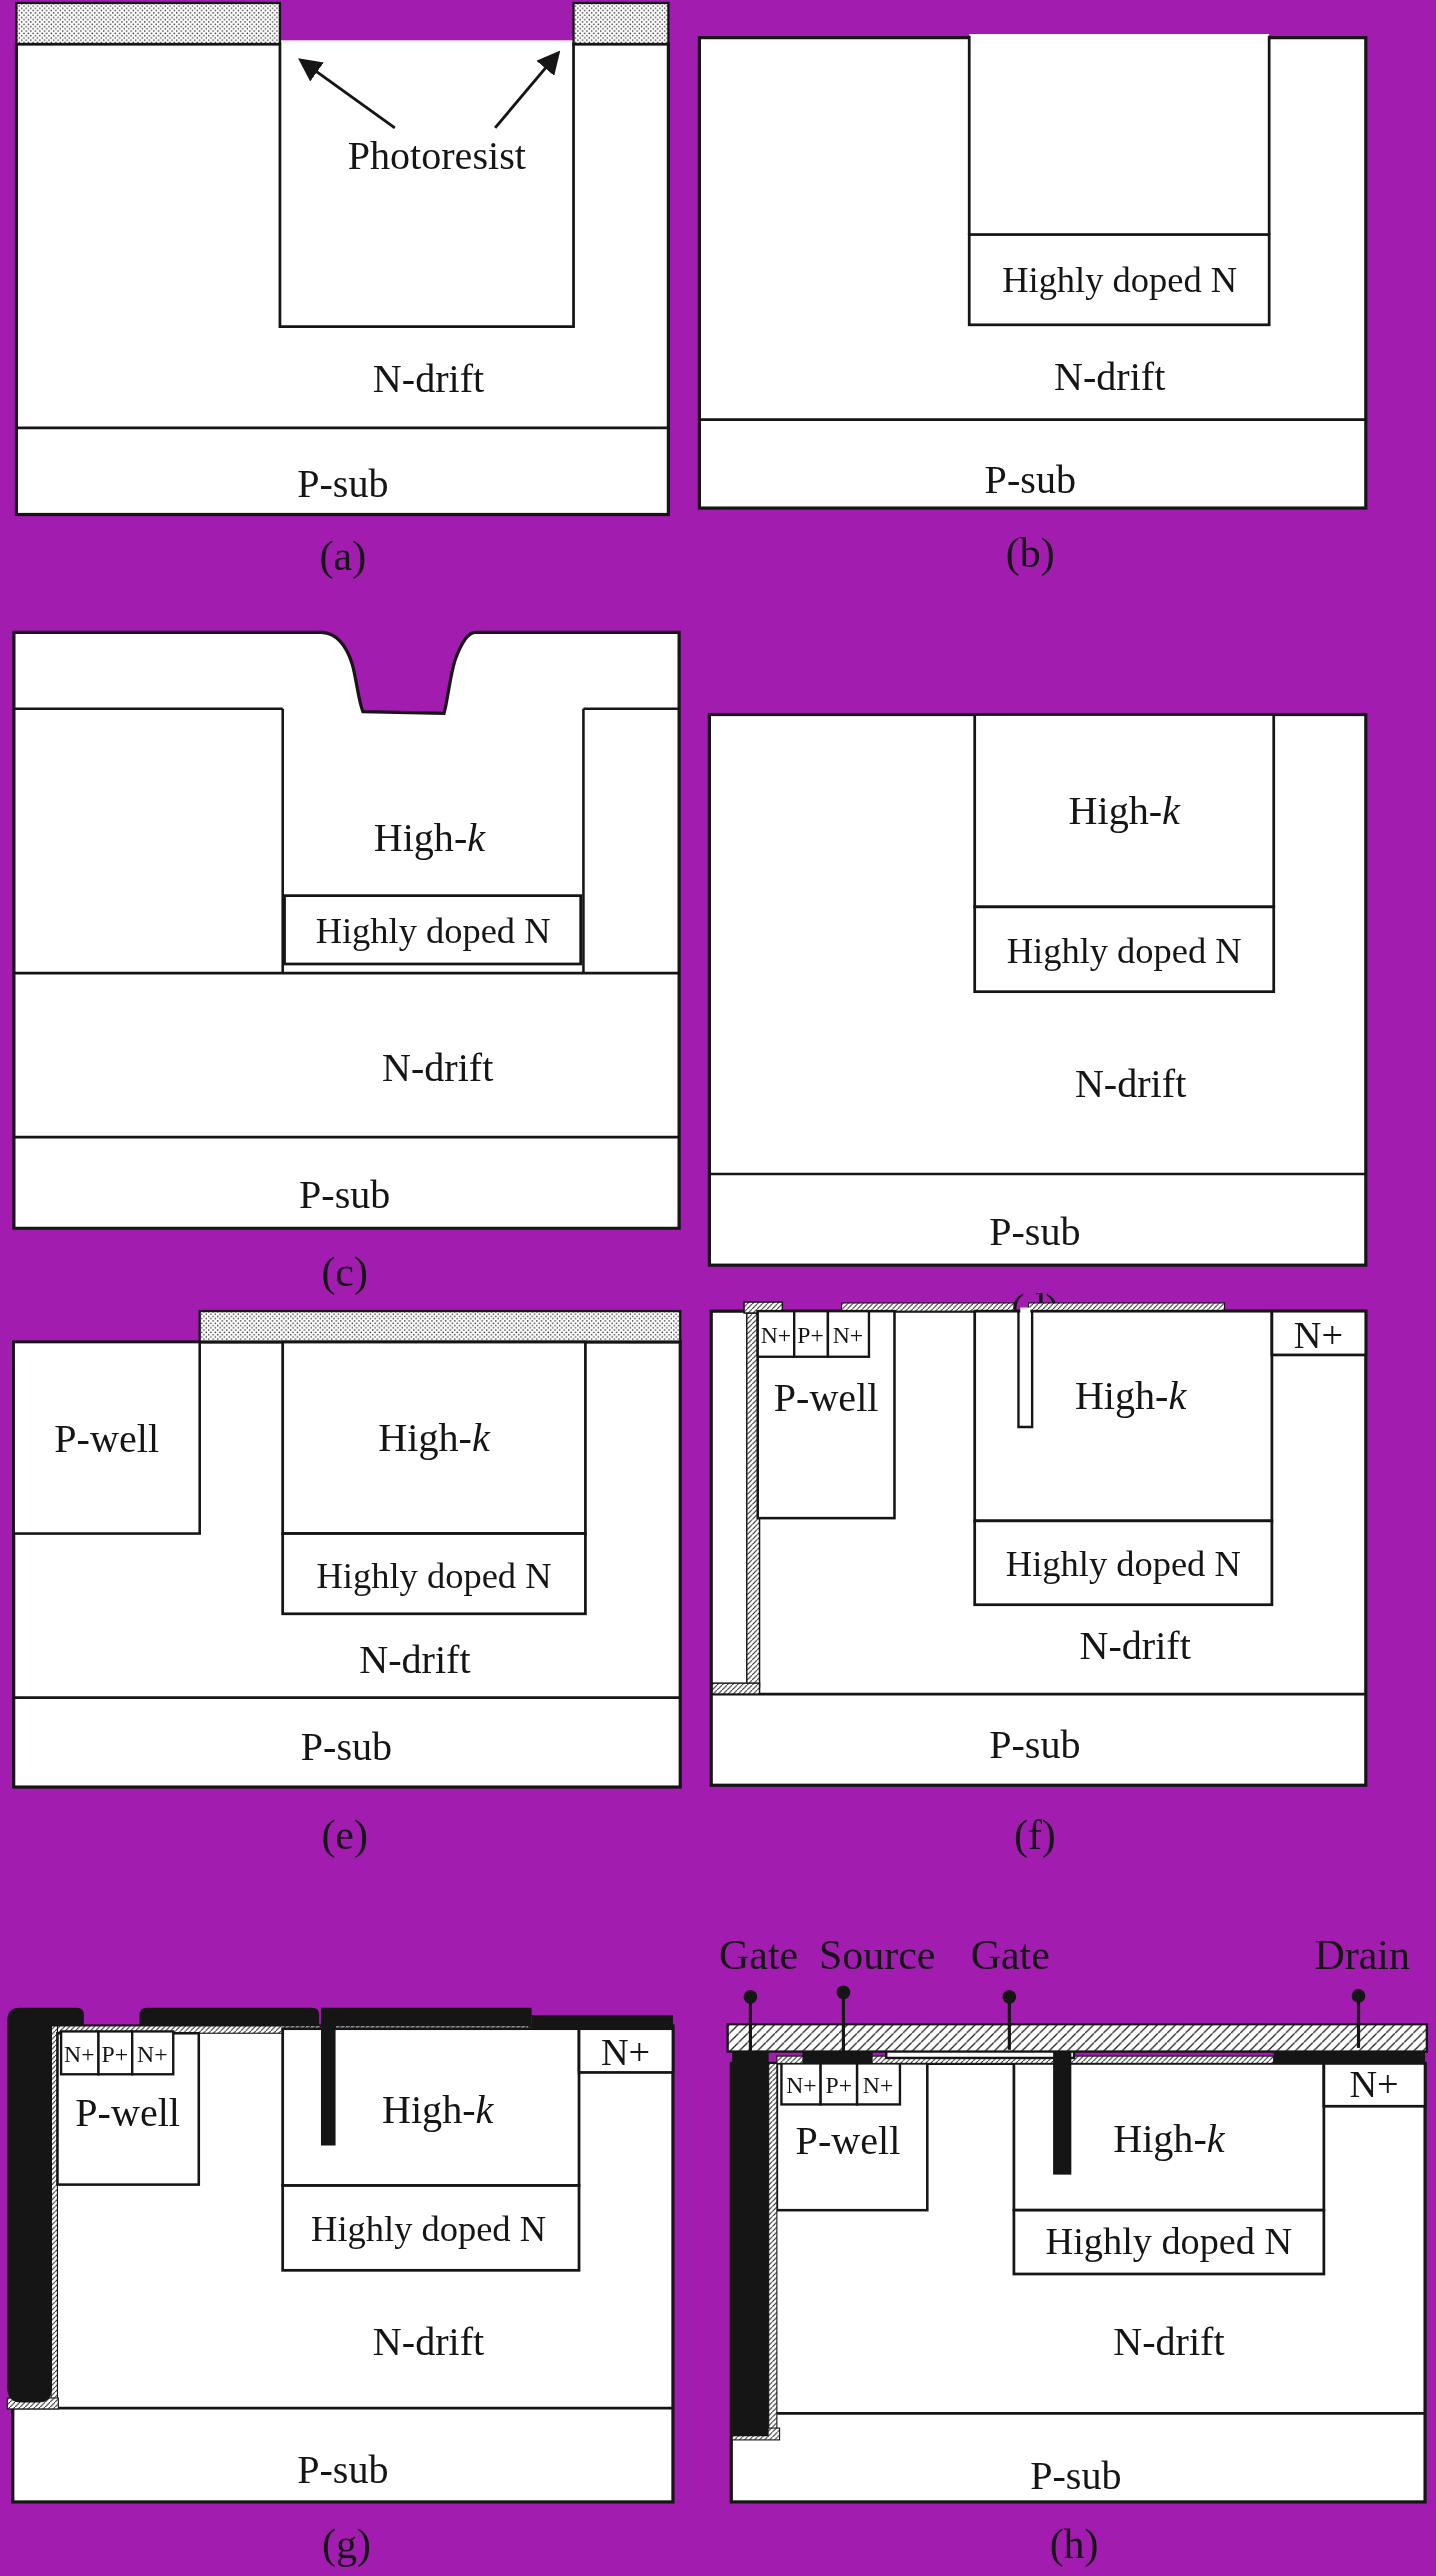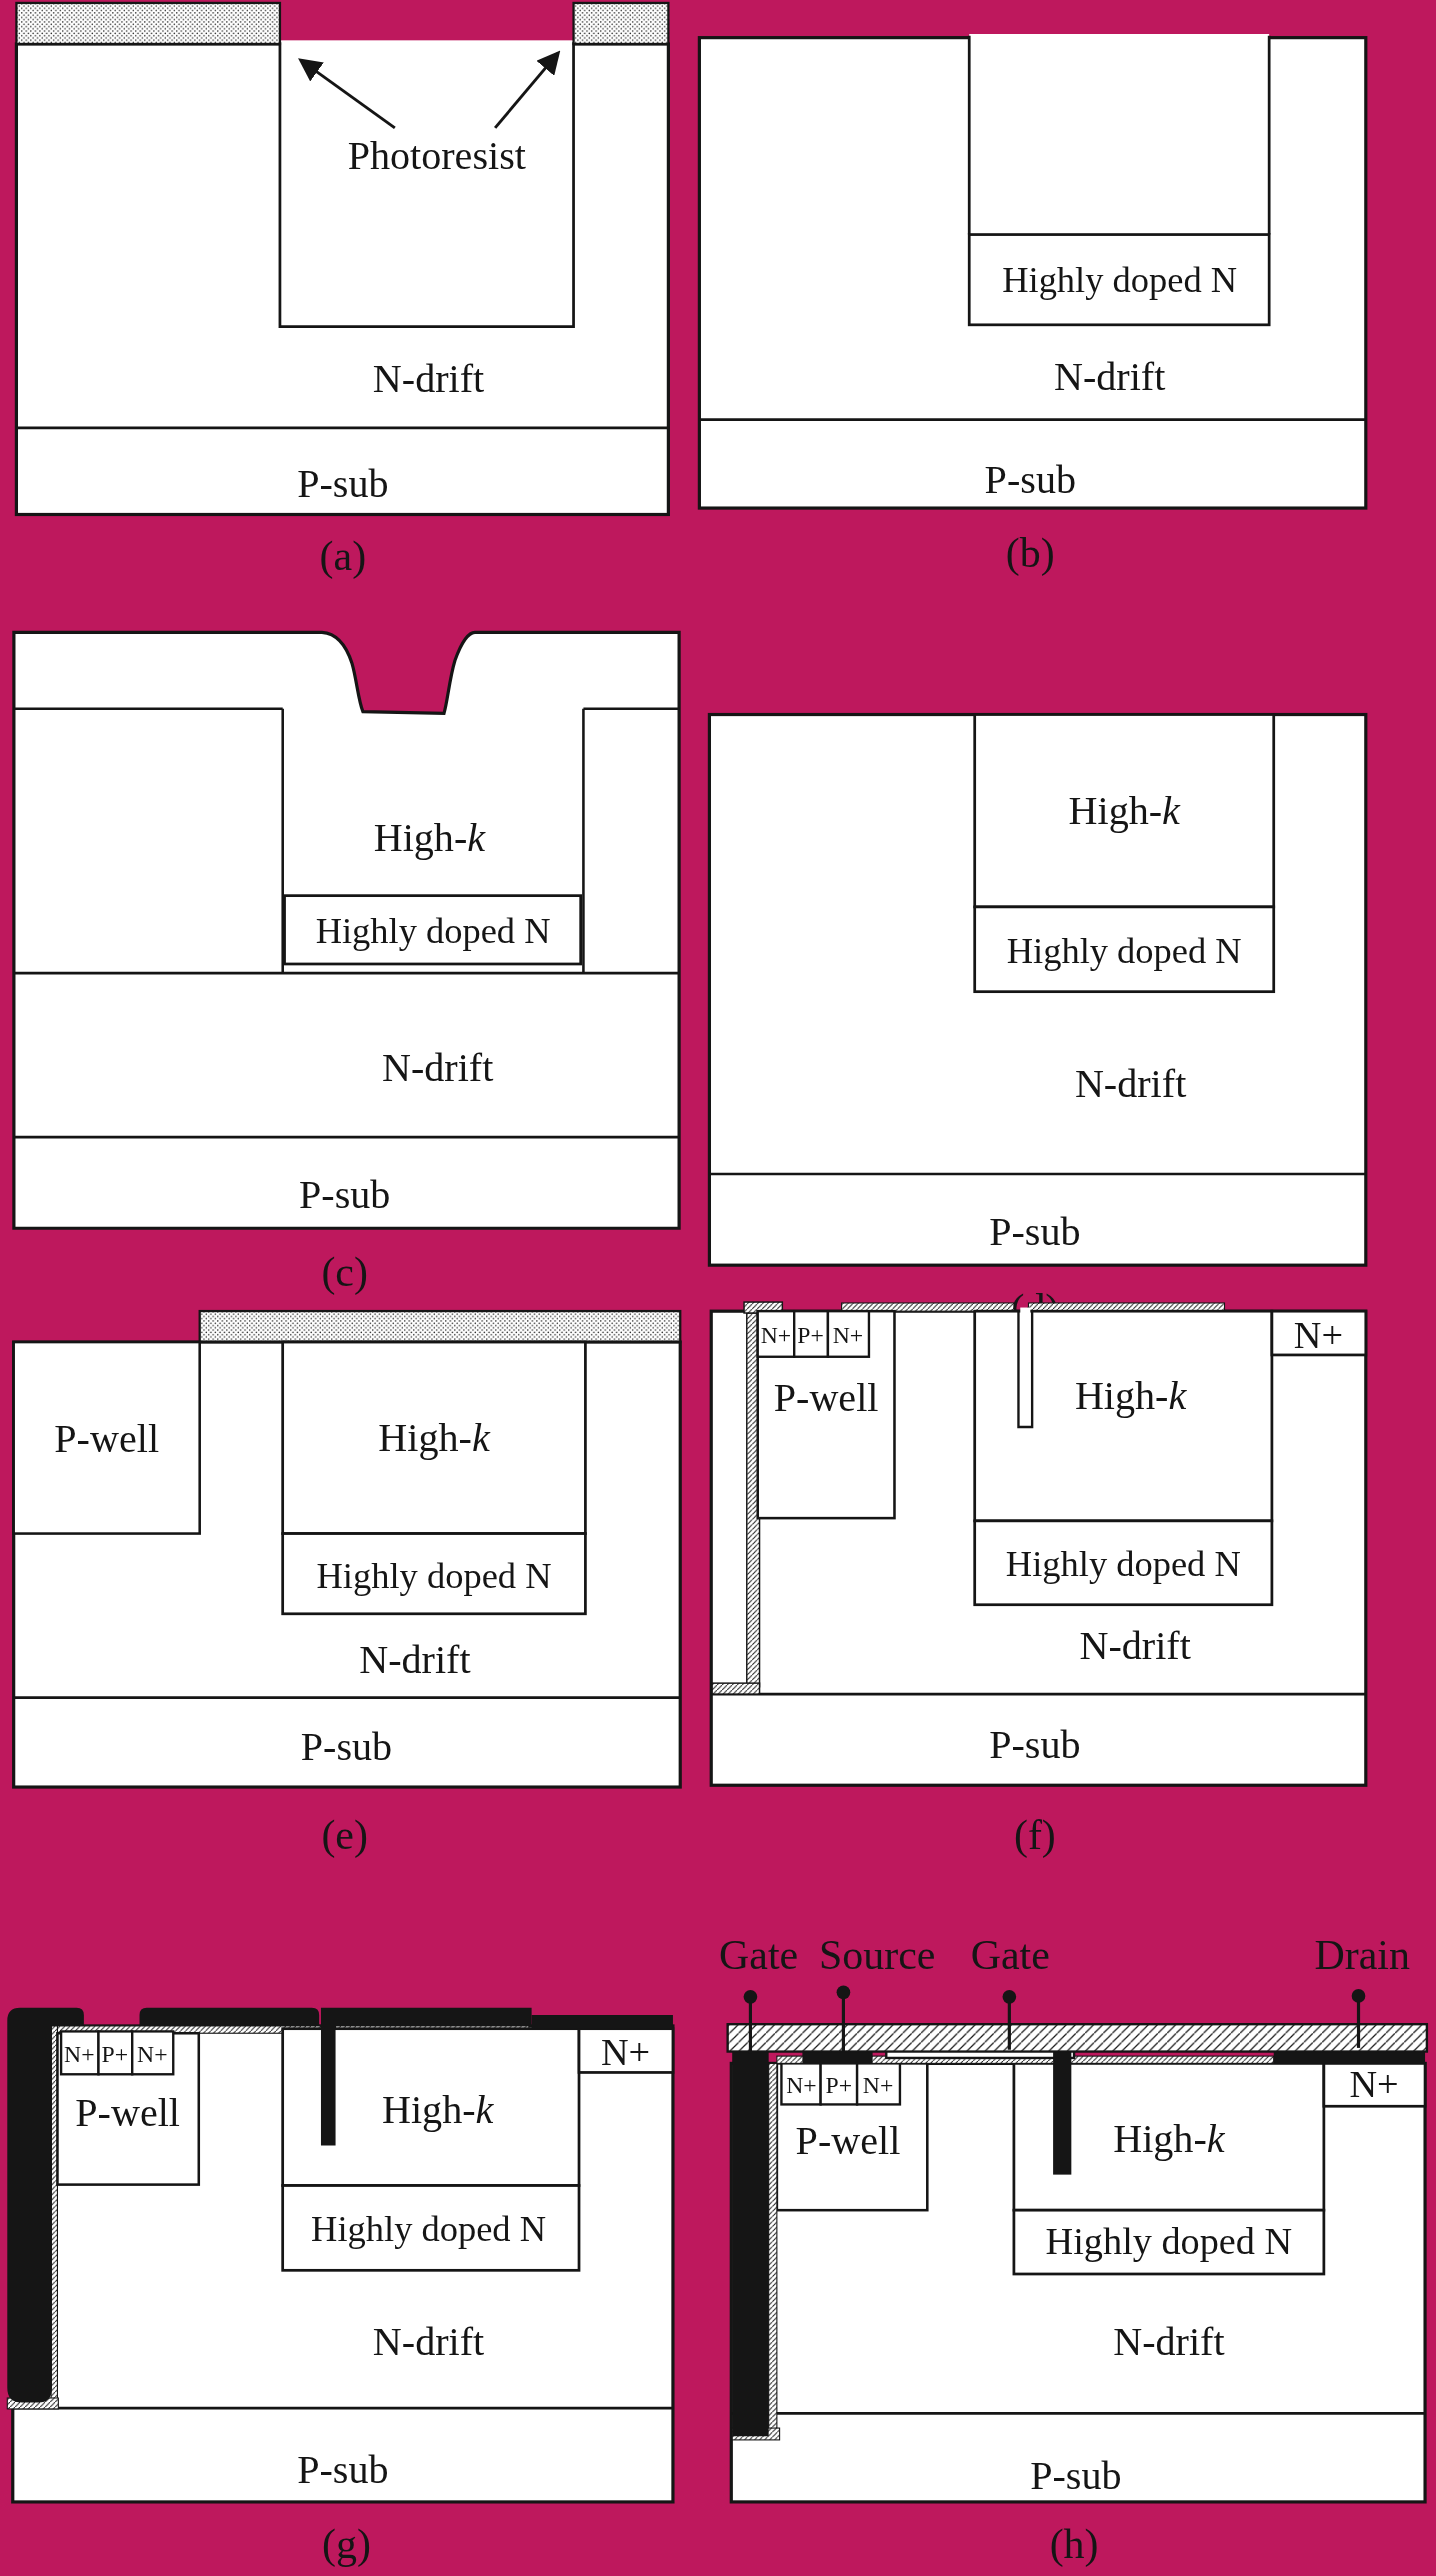--- a/index.html
+++ b/index.html
@@ -1,16 +1,16 @@
 <!DOCTYPE html>
 <html style="font-size:14.6px"><head>
 <meta charset="utf-8">
 <style>
   html,body{margin:0;padding:0;background:#ffffff;}
-  .page{position:relative;width:1436px;height:2576px;background:#be185d;overflow:hidden;}
+  .page{position:relative;width:1436px;height:2576px;background:#a21caf;overflow:hidden;}
   .panel{position:absolute;}
   svg text{font-family:"Liberation Serif","DejaVu Serif",serif;fill:#151515;}
   .t46{font-size:46px;} .t44{font-size:44px;} .t42{font-size:42px;}
   .t40{font-size:40px;} .t26{font-size:26px;}
   .it{font-style:italic;}
   .ln{stroke:#151515;fill:none;}
   .box{stroke:#151515;fill:#ffffff;}
   .metal{fill:#151515;stroke:none;}
 </style>
 </head>

